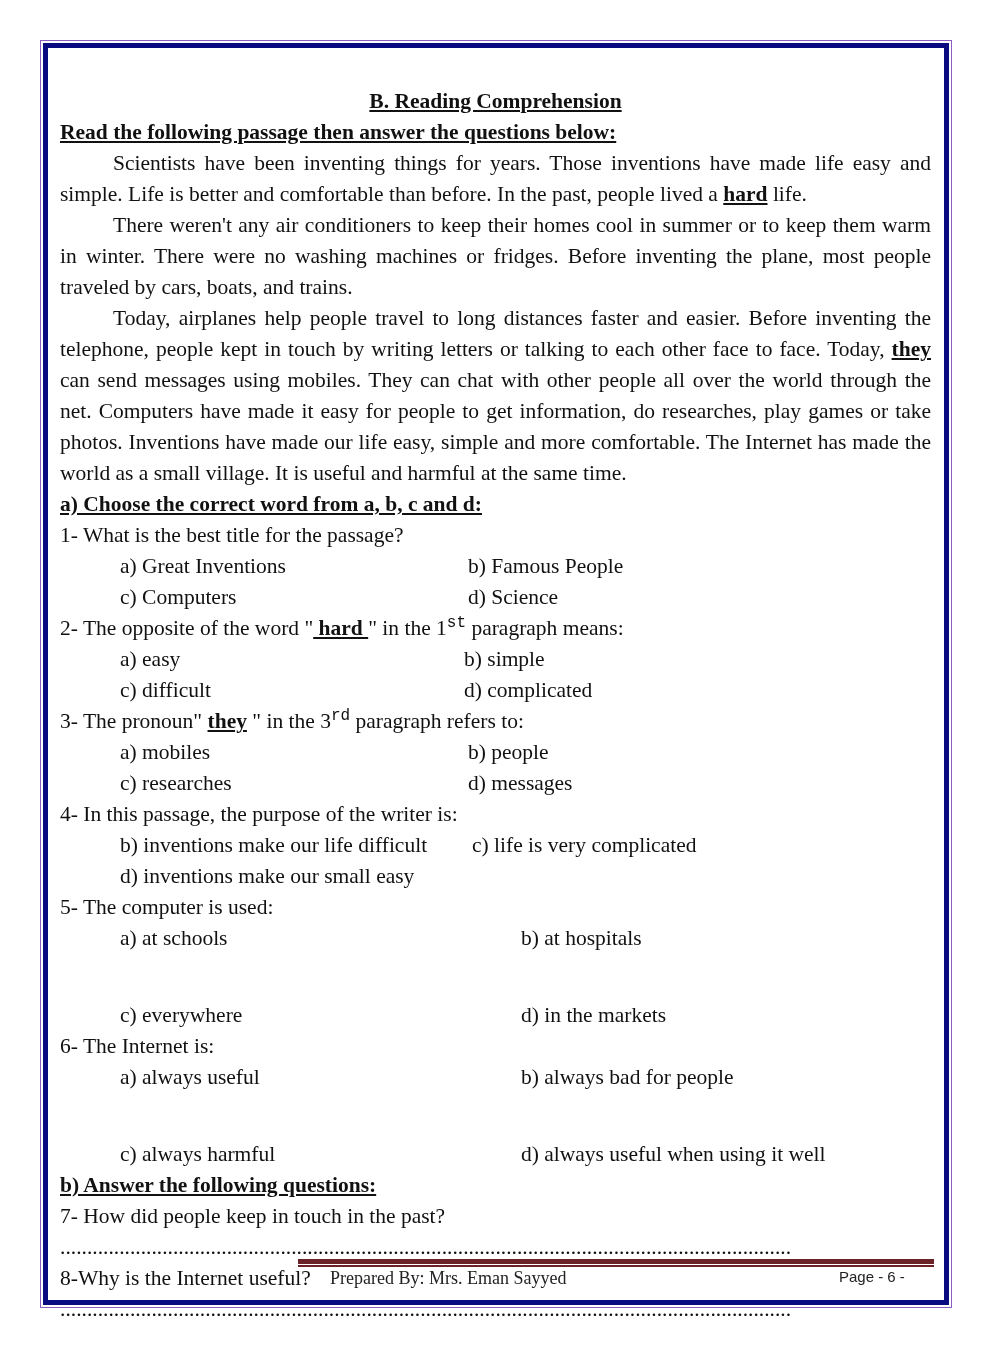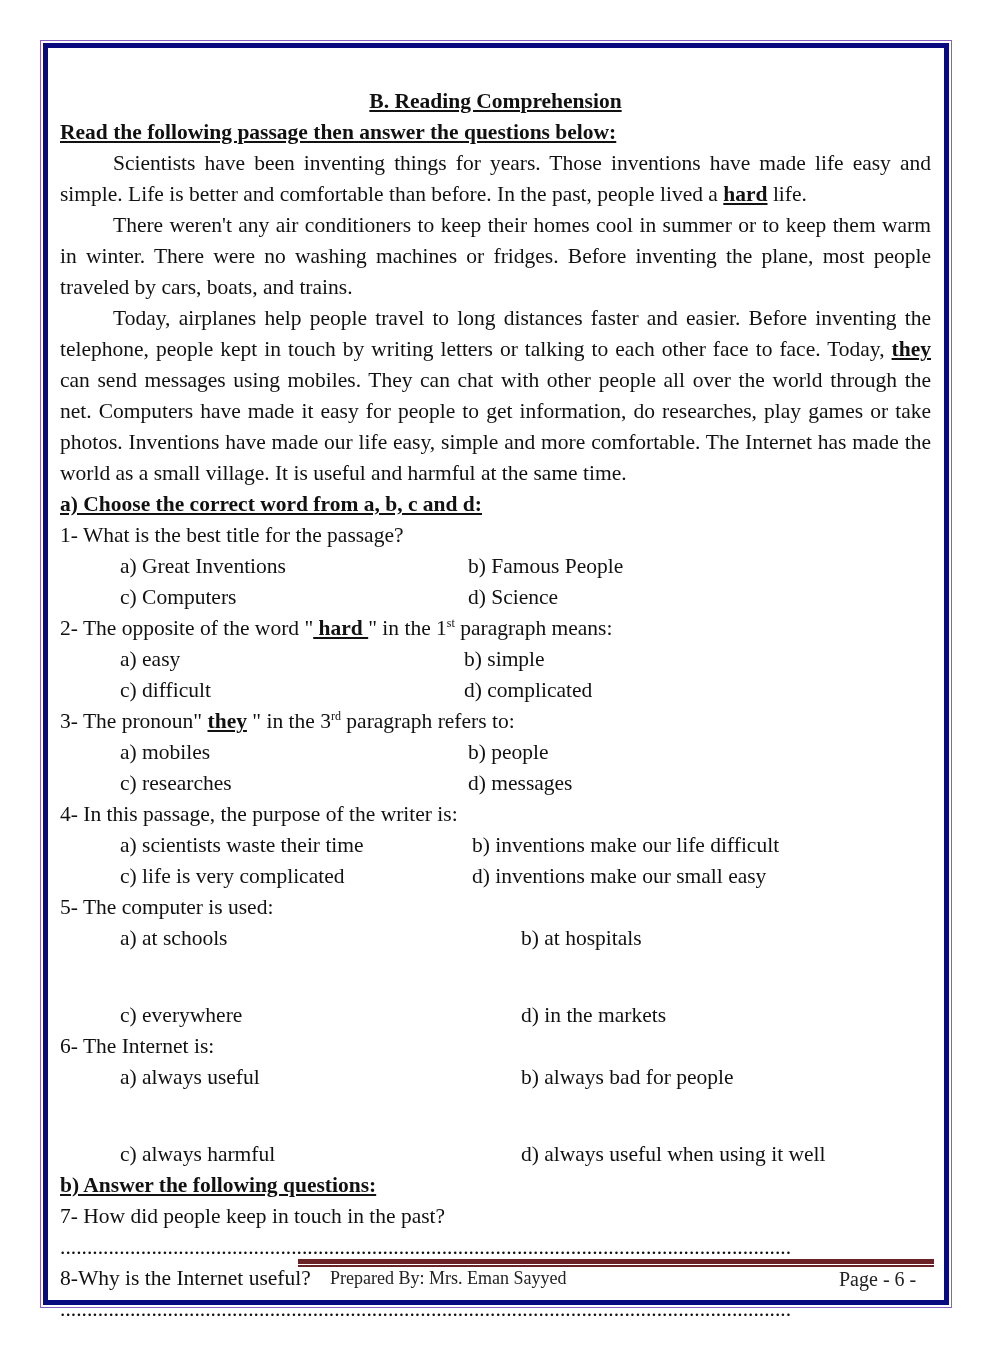--- a/index.html
+++ b/index.html
@@ -21,34 +21,34 @@
   }
   .title { text-align: center; font-weight: bold; text-decoration: underline; }
   .instr { font-weight: bold; text-decoration: underline; }
   .para { text-align: justify; text-indent: 53px; margin: 0; }
   .kw { font-weight: bold; text-decoration: underline; }
   .section { font-weight: bold; text-decoration: underline; }
   .q { margin: 0; }
   .opts { display: grid; grid-template-columns: 348px 1fr; padding-left: 60px; }
   .opts.wide { grid-template-columns: 352px 1fr; }
   .opts.wider { grid-template-columns: 355px 1fr; gap: 46px; }
-  sup { font-size: 12px; line-height: 0; }
+  sup { font-size: 16px; line-height: 0; font-family: Liberation Mono, monospace; }
   .dots { letter-spacing: 0; white-space: nowrap; overflow: hidden; width: 806px; }
 
   .footer-rule {
     position: absolute; left: 298px; top: 1259px; width: 636px; height: 5px;
     background: #6b2226; border-bottom: 1px solid #fff; box-shadow: 0 2px 0 #6b2226;
   }
   .footer-left {
     position: absolute; left: 330px; top: 1268px;
     font-family: "Liberation Serif", serif; font-size: 18px; color: #222;
   }
   .footer-right {
     position: absolute; left: 839px; top: 1268px;
-    font-family: Liberation Serif, serif; font-size: 20px; color: #222;
+    font-family: Liberation Sans, sans-serif; font-size: 15px; color: #222;
   }
 </style>
 </head>
 <body>
 
 <div class="frame-outer"></div>
 <div class="frame-inner"></div>
 
 <div class="content">
   <div class="title">B. Reading Comprehension</div>
@@ -79,21 +79,20 @@
   <div class="q"><span>3- The pronoun" </span><span class="kw">they</span><span> " in the 3</span><sup>rd</sup><span> paragraph refers to:</span></div>
   <div class="opts">
     <span>a) mobiles</span>
     <span>b) people</span>
     <span>c) researches</span>
     <span>d) messages</span>
   </div>
 
   <div class="q">4- In this passage, the purpose of the writer is:</div>
   <div class="opts wide">
-    <span>a) scientists waste their time</span>
     <span>b) inventions make our life difficult</span>
     <span>c) life is very complicated</span>
     <span>d) inventions make our small easy</span>
   </div>
 
   <div class="q">5- The computer is used:</div>
   <div class="opts wider">
     <span>a) at schools</span>
     <span>b) at hospitals</span>
     <span>c) everywhere</span>

